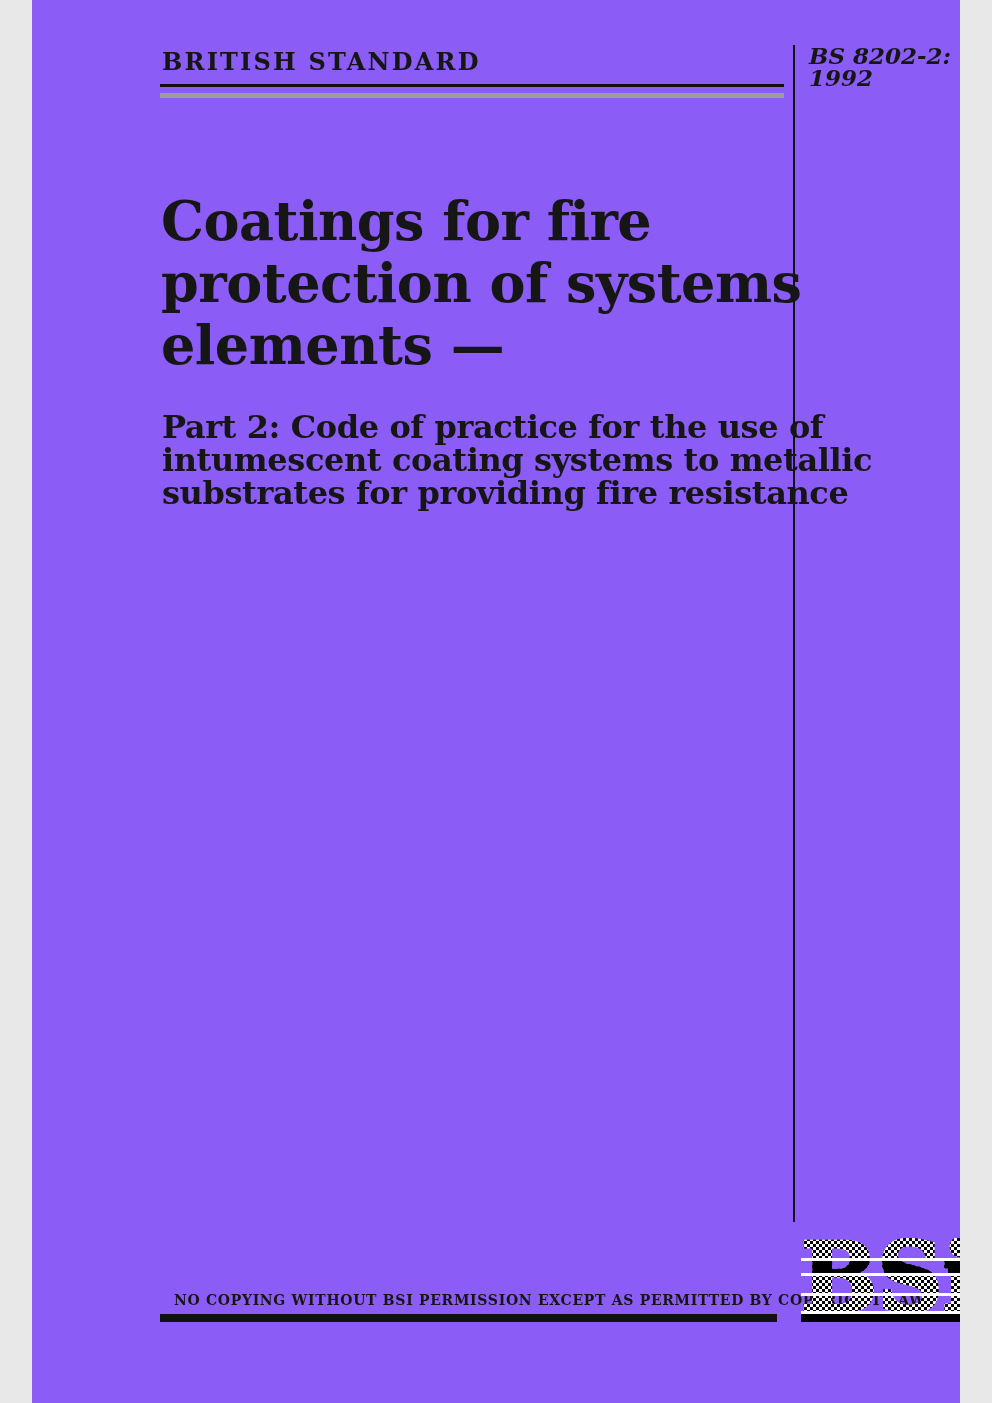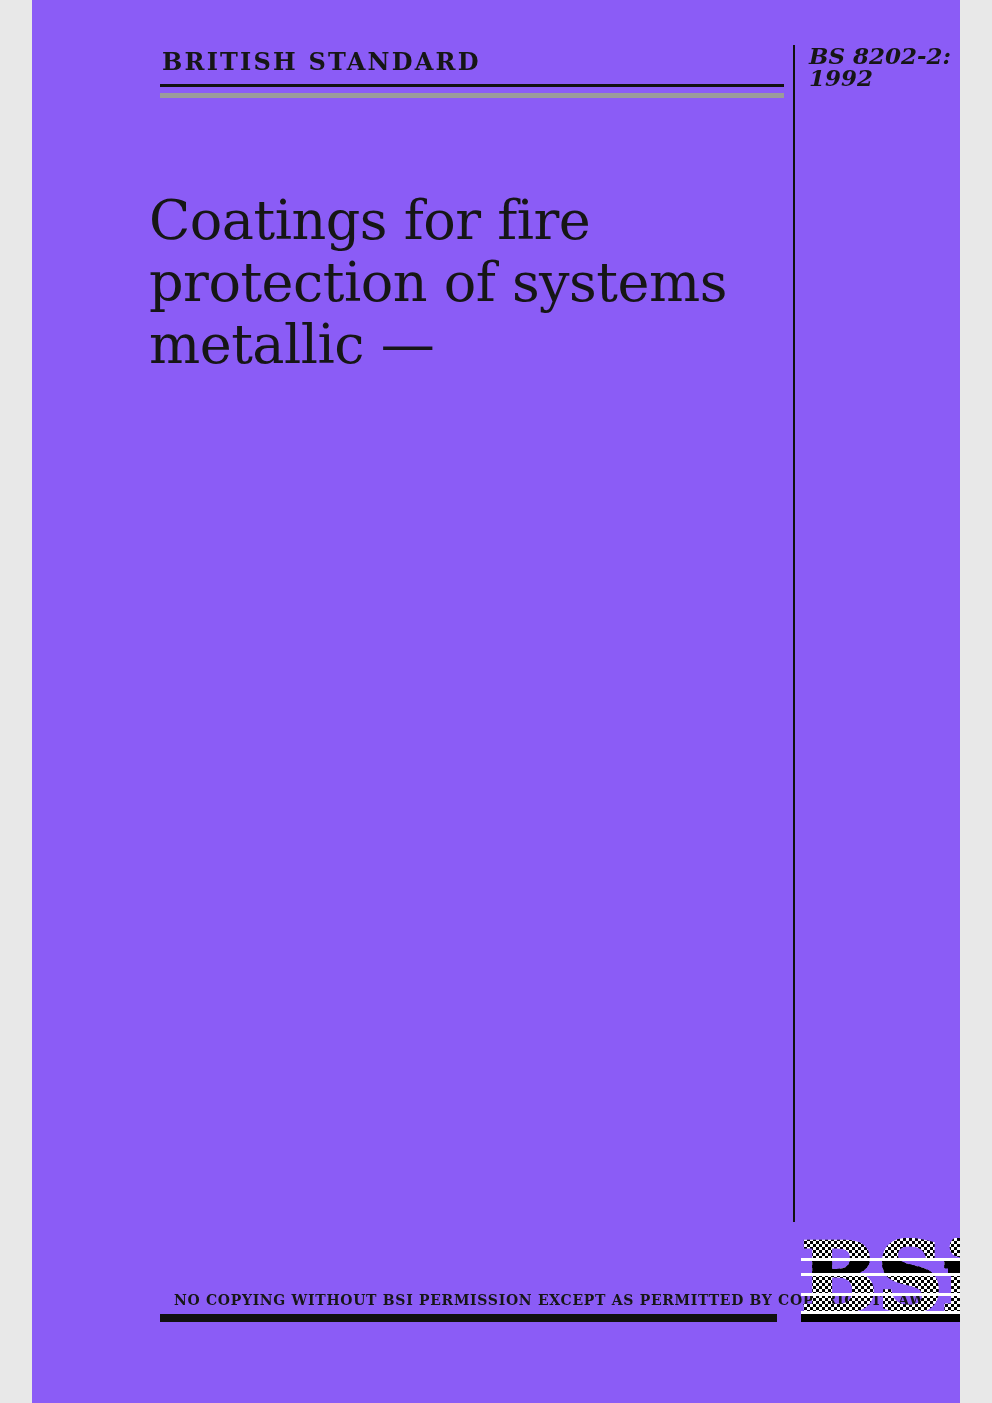--- a/index.html
+++ b/index.html
@@ -23,22 +23,22 @@
   .rule-gray{left:128px;top:93px;width:624px;height:5px;background:#9b9b9b;}
   .vrule{left:761px;top:45px;width:2px;height:1177px;background:#111111;}
   .std-ref{
     left:777px;top:45px;
     font-size:23px;font-weight:bold;
     line-height:22px;
     white-space:nowrap;
     font-style:italic;
   }
   .doc-title{
-    left:117px;top:190px;
-    font-size:54px;font-weight:normal;
+    left:129px;top:190px;
+    font-size:54px;font-weight:bold;
     line-height:62px;
     letter-spacing:-0.5px;
     white-space:nowrap;
   }
   .doc-subtitle{
     left:130px;top:411px;
     font-size:32px;font-weight:bold;
     line-height:33px;
     letter-spacing:-0.4px;
     white-space:nowrap;
@@ -65,23 +65,28 @@
   <div class="abs vrule"></div>
 
   <div class="abs std-ref">
     <div>BS 8202-2:</div>
     <div>1992</div>
   </div>
 
   <div class="abs doc-title">
     <div>Coatings for fire</div>
     <div>protection of systems</div>
-    <div>metallic —</div>
+    <div>elements —</div>
   </div>
 
+  <div class="abs doc-subtitle">
+    <div>Part 2: Code of practice for the use of</div>
+    <div>intumescent coating systems to metallic</div>
+    <div>substrates for providing fire resistance</div>
+  </div>
 
   <div class="abs copyright">NO COPYING WITHOUT BSI PERMISSION EXCEPT AS PERMITTED BY COPYRIGHT LAW</div>
   <div class="abs footer-bar"></div>
 
   <svg class="abs bsi-logo" viewBox="0 0 178 86" xmlns="http://www.w3.org/2000/svg" aria-hidden="true">
     <defs>
       <pattern id="dith" width="6" height="6" patternUnits="userSpaceOnUse">
         <rect width="6" height="6" fill="#ffffff"></rect>
         <rect width="3" height="3" fill="#000000"></rect>
         <rect x="3" y="3" width="3" height="3" fill="#000000"></rect>

